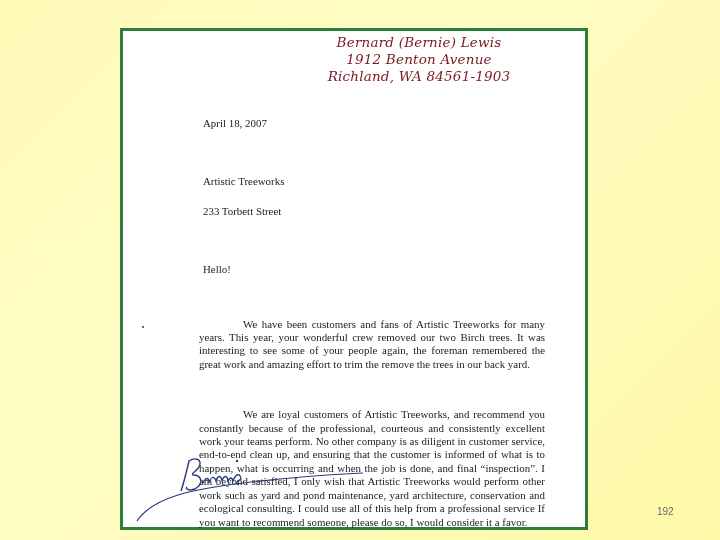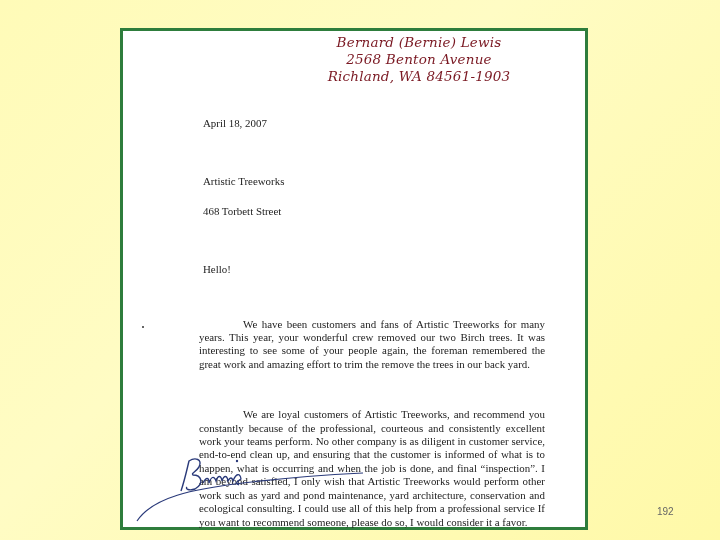--- a/index.html
+++ b/index.html
@@ -31,31 +31,31 @@
       position: absolute; left: 657px; top: 506px; font-family: "Liberation Sans", sans-serif;
       font-size: 10px; color: #666;
     }
   </style>
 </head>
 <body>
 
 <div class="frame">
   <div class="letterhead">
     <div>Bernard (Bernie) Lewis</div>
-    <div>2568 Benton Avenue</div>
+    <div>1912 Benton Avenue</div>
     <div>Richland, WA  84561-1903</div>
   </div>
 
   <div class="dot"></div>
 
   <div class="body">
     <div class="block">April 18, 2007</div>
     <div class="gap"></div>
     <div class="block">Artistic Treeworks</div>
-    <div class="block">468 Torbett Street</div>
+    <div class="block">233 Torbett Street</div>
     <div class="gap"></div>
     <div class="block">Hello!</div>
     <div class="gap"></div>
     <div class="para">
         <p>We have been customers and fans of Artistic Treeworks for many years.  This year, your wonderful crew removed our two Birch trees.  It was interesting to see some of your people again, the foreman remembered the great work and amazing effort to trim the remove the trees in our back yard.</p>
       </div>
     <div class="gap"></div>
     <div class="para">
         <p>We are loyal customers of Artistic Treeworks, and recommend you constantly because of the professional, courteous and consistently excellent work your teams perform.  No other company is as diligent in customer service, end-to-end clean up, and ensuring that the customer is informed of what is to happen, what is occurring and when the job is done, and final “inspection”.  I am beyond satisfied, I only wish that Artistic Treeworks would perform other work such as yard and pond maintenance, yard architecture, conservation and ecological consulting.  I could use all of this help from a professional service  If you want to recommend someone, please do so, I would consider it a favor.</p>
       </div>

